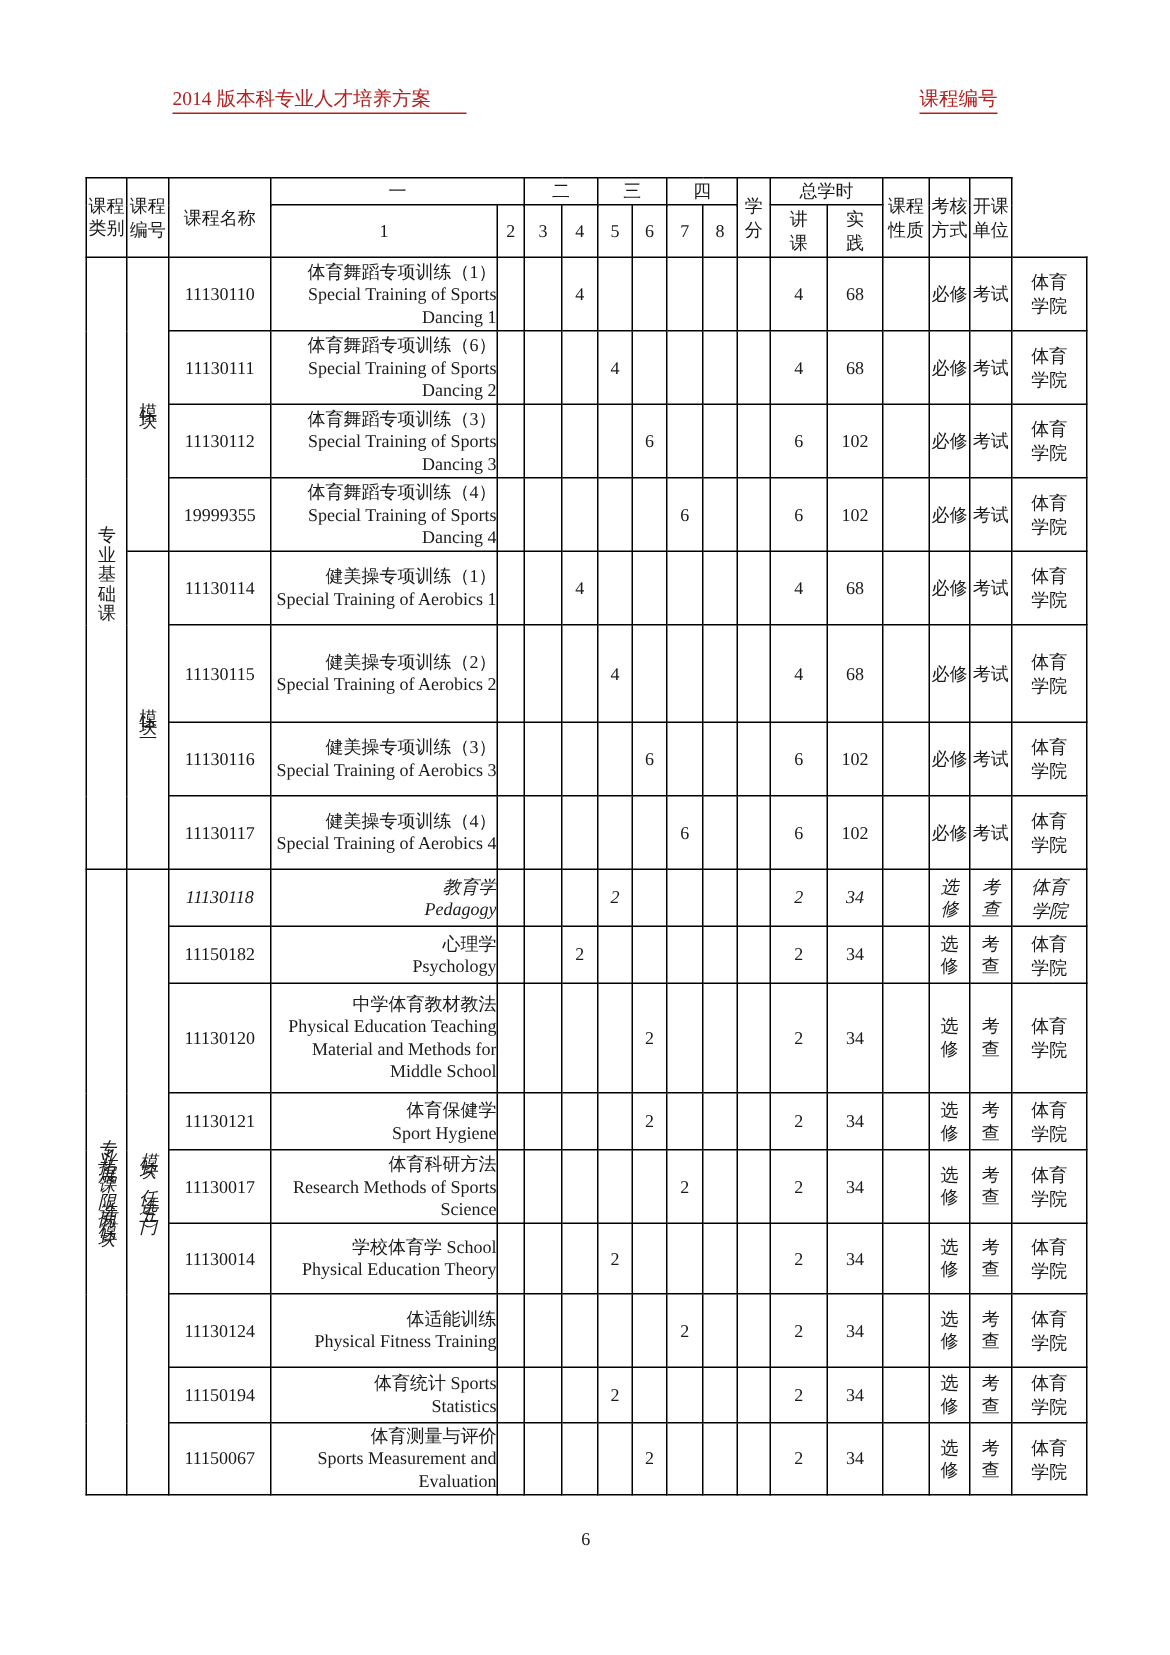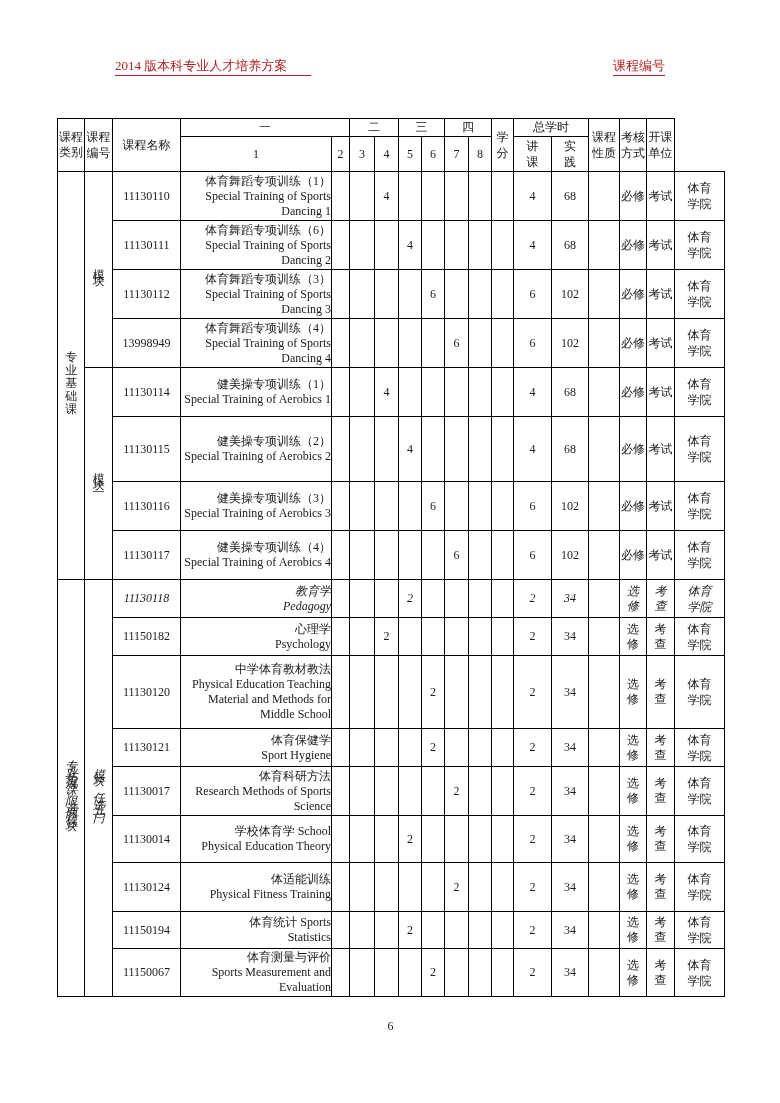--- a/index.html
+++ b/index.html
@@ -165,21 +165,21 @@
         <td><span class="num"></span></td>
         <td><span class="num"></span></td>
         <td><span class="num">6</span></td>
         <td><span class="num">102</span></td>
         <td><span class="num"></span></td>
         <td><span class="nowrap1">必修</span></td>
         <td><span class="nowrap1">考试</span></td>
         <td><span class="unit-span">体育学院</span></td>
       </tr>
       <tr style="height: 49px;">
-        <td><span class="num">13998949</span></td>
+        <td><span class="num">19999355</span></td>
         <td>
           <div class="name-zh">体育舞蹈专项训练（4）</div>
           <div class="name-en">Special Training of Sports Dancing 4</div>
         </td>
         <td><span class="num"></span></td>
         <td><span class="num"></span></td>
         <td><span class="num"></span></td>
         <td><span class="num"></span></td>
         <td><span class="num"></span></td>
         <td><span class="num">6</span></td>

